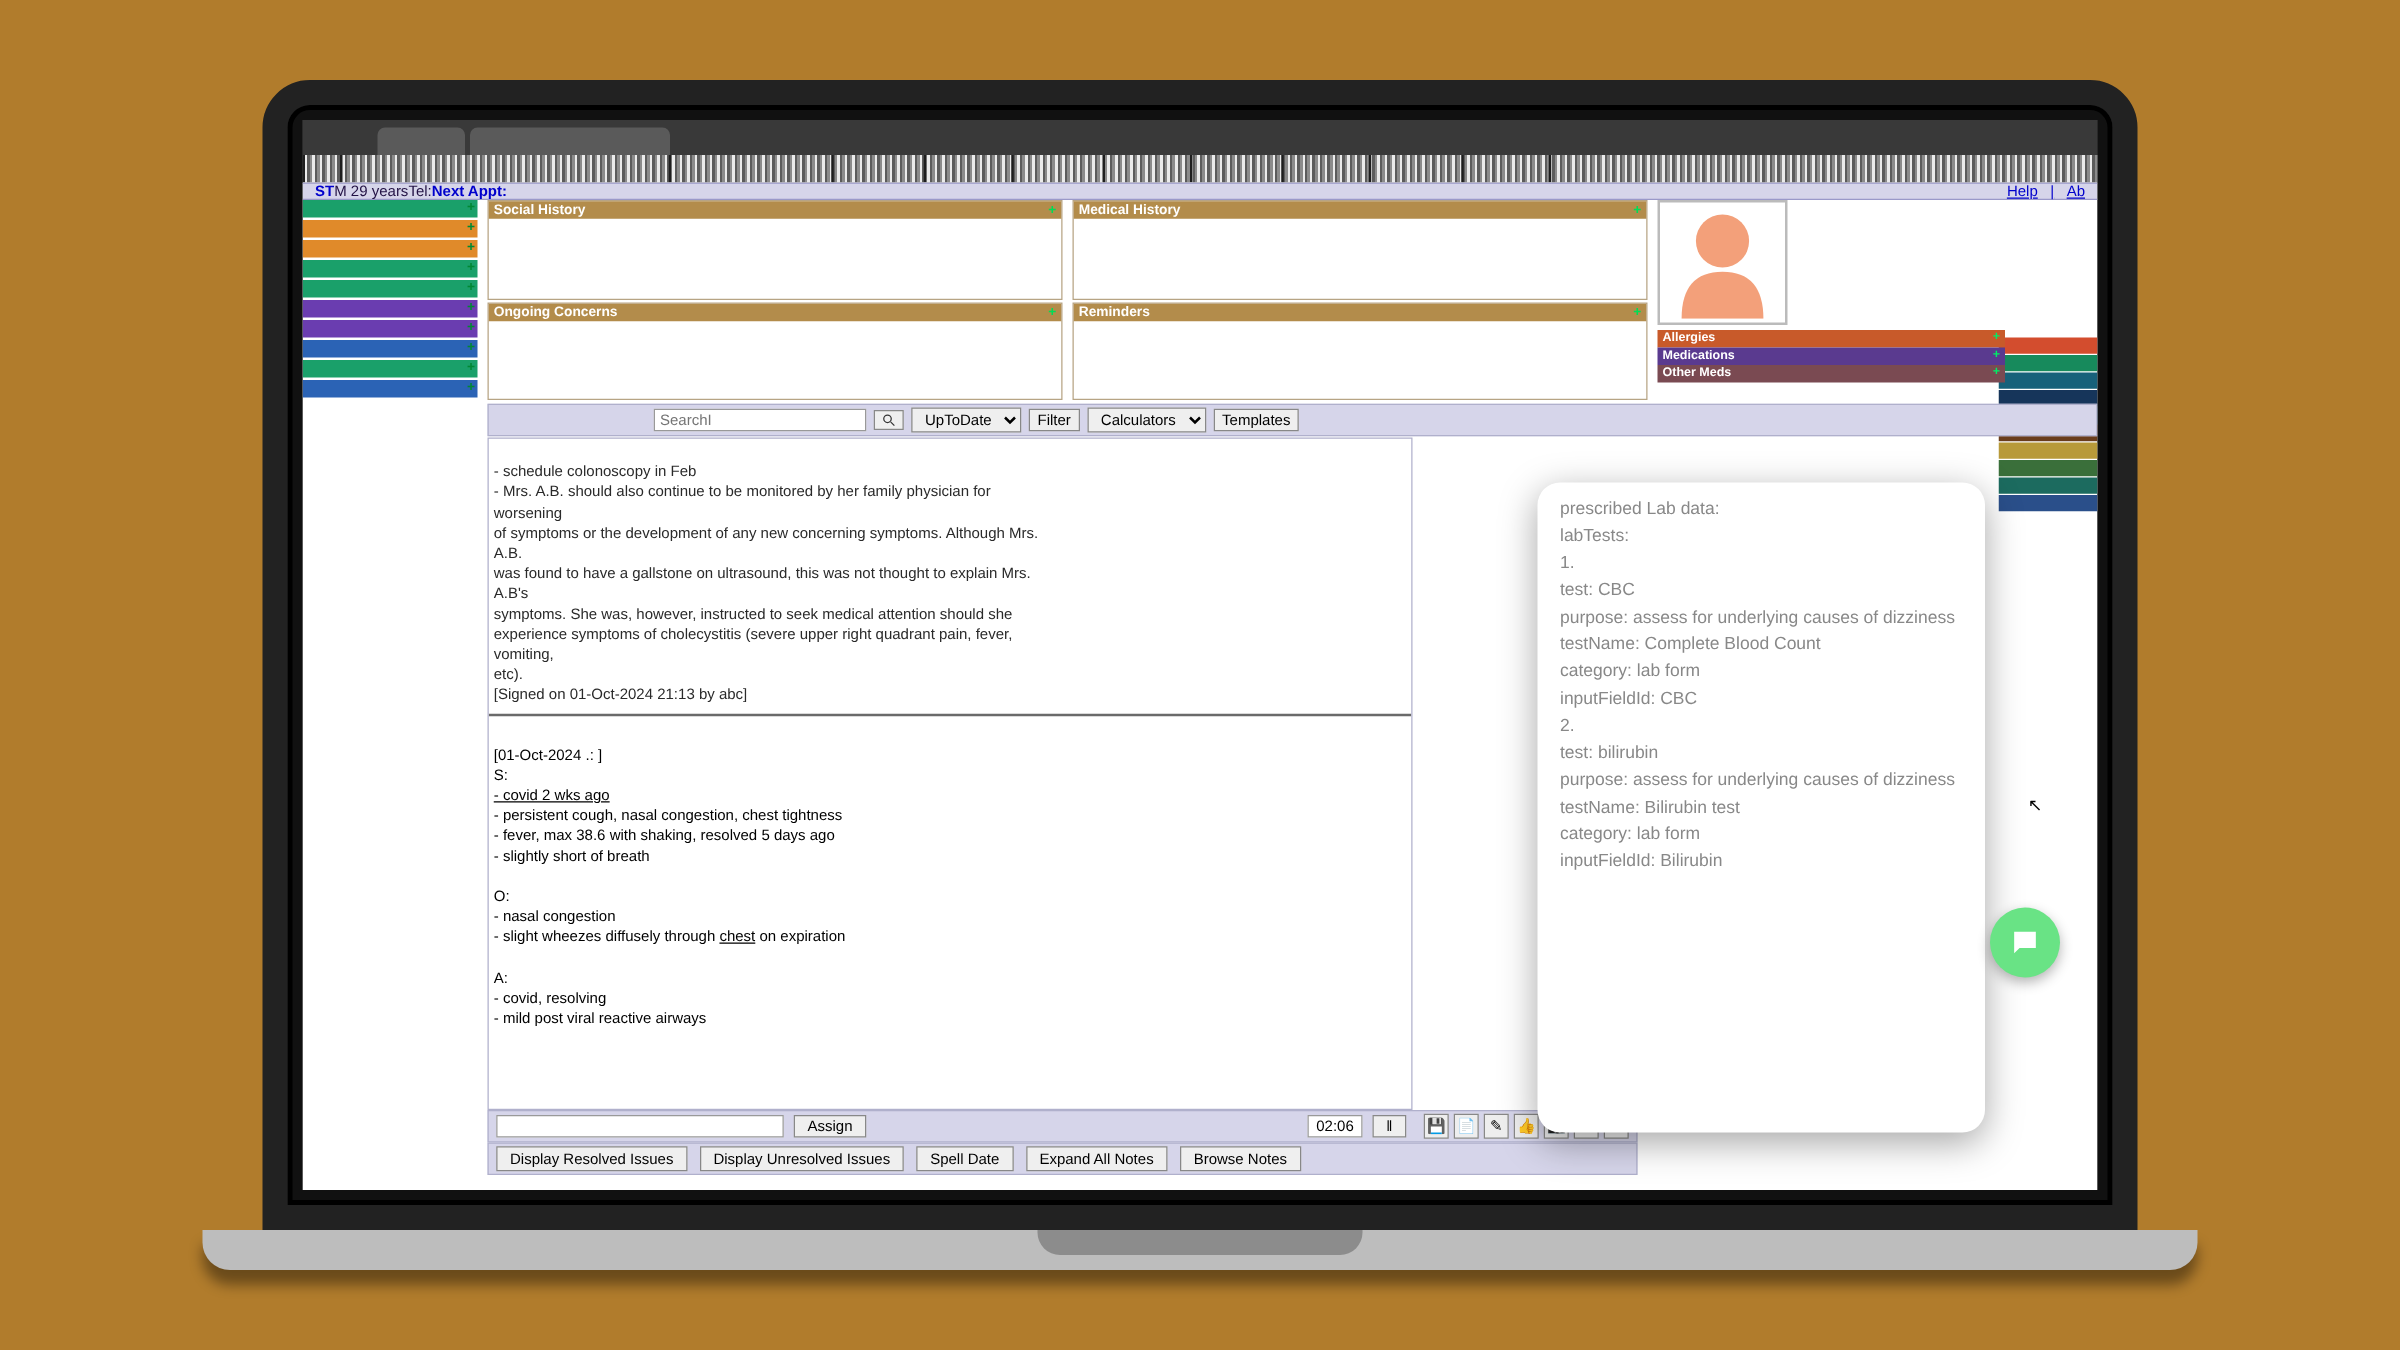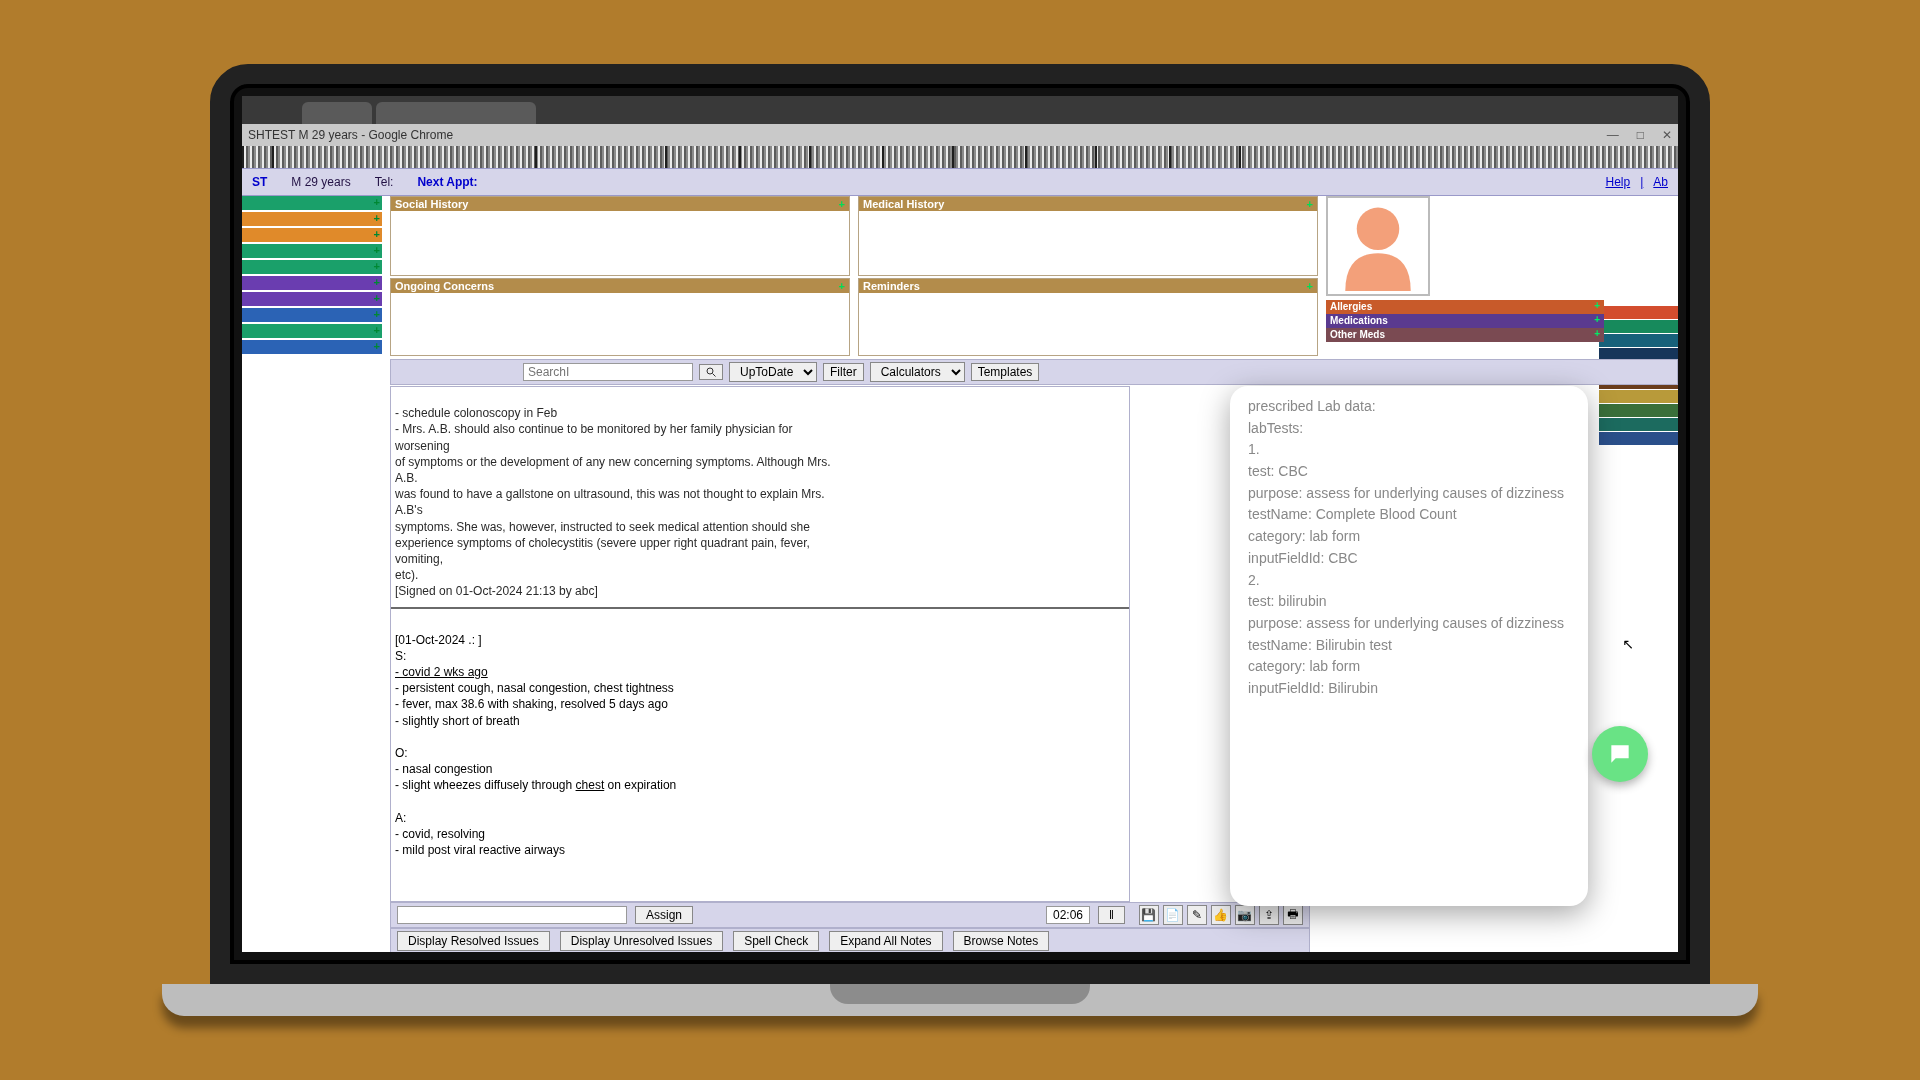--- a/index.html
+++ b/index.html
@@ -20,21 +20,21 @@
   .tab{width:160px;height:22px;background:#5a5a5a;border-radius:6px 6px 0 0;margin-right:4px}
   .tab.first{width:70px}
   .titlebar{height:22px;background:#c9c9c9;color:#333;font-size:12px;display:flex;align-items:center;padding:0 6px;justify-content:space-between}
   .titlebar .wincontrols{display:flex;gap:18px;font-size:12px;color:#555}
 
   .noisebar{height:22px;background:repeating-linear-gradient(90deg,#888 0 2px,#ccc 2px 4px,#666 4px 6px);filter:contrast(1.4)}
   .noisebar .seg{display:inline-block;height:100%;border-left:2px solid #3a3a3a}
 
   
   .ehr{flex:1;background:#fff;color:#000;position:relative;overflow:hidden;font-size:12px}
-  .patbar{background:#d6d5ea;border-top:1px solid #9a99c9;border-bottom:1px solid #9a99c9;height:28px;display:flex;align-items:center;padding:0 10px;color:#214;gap:24px}
+  .patbar{background:#d6d5ea;border-top:1px solid #9a99c9;border-bottom:1px solid #9a99c9;height:14px;display:flex;align-items:center;padding:0 10px;color:#214;}
   .patbar .id{color:#0000cc;font-weight:bold}
   .patbar .right{margin-left:auto;display:flex;gap:10px;color:#0000cc;text-decoration:underline}
 
   .ehrbody{position:relative;height:calc(100% - 20px)}
   .leftstripes{position:absolute;left:0;top:0;width:140px;display:flex;flex-direction:column}
   .stripe{height:14px;border-radius:0;margin-bottom:2px;position:relative}
   .stripe .plus{position:absolute;right:2px;top:0;color:#083;font-weight:bold;font-size:11px}
   .rightstripes{position:absolute;right:-1px;top:110px;width:80px;display:flex;flex-direction:column}
   .rightstripes .stripe{height:13px;margin-bottom:1px}
 
@@ -102,28 +102,20 @@
     <div class="screen-frame">
       <div class="screen">
 
         <div class="browser">
 
           <div class="tabstrip">
             <div class="tab first"></div>
             <div class="tab"></div>
           </div>
 
-          <div class="titlebar">
-            <span>SHTEST M 29 years - Google Chrome</span>
-            <span class="wincontrols">
-              <span>—</span>
-              <span>□</span>
-              <span>✕</span>
-            </span>
-          </div>
 
           <div class="noisebar">
             <span class="seg" style="width:30px"></span><span class="seg" style="width:260px"></span>
             <span class="seg" style="width:130px"></span><span class="seg" style="width:70px"></span>
             <span class="seg" style="width:70px"></span><span class="seg" style="width:70px"></span>
             <span class="seg" style="width:70px"></span><span class="seg" style="width:70px"></span>
             <span class="seg" style="width:70px"></span><span class="seg" style="width:70px"></span>
             <span class="seg" style="width:70px"></span><span class="seg" style="width:70px"></span>
           </div>
 
@@ -288,21 +280,21 @@
                   <span class="ib">👍</span>
                   <span class="ib">📷</span>
                   <span class="ib">⇪</span>
                   <span class="ib">🖶</span>
                 </span>
               </div>
 
               <div class="bottombtns">
                 <button>Display Resolved Issues</button>
                 <button>Display Unresolved Issues</button>
-                <button>Spell Check</button>
+                <button>Spell Date</button>
                 <button>Expand All Notes</button>
                 <button>Browse Notes</button>
               </div>
             </div>
           </div>
 
         </div>
 
         <div class="chat">
           <div class="msgs" id="chatmsgs">

